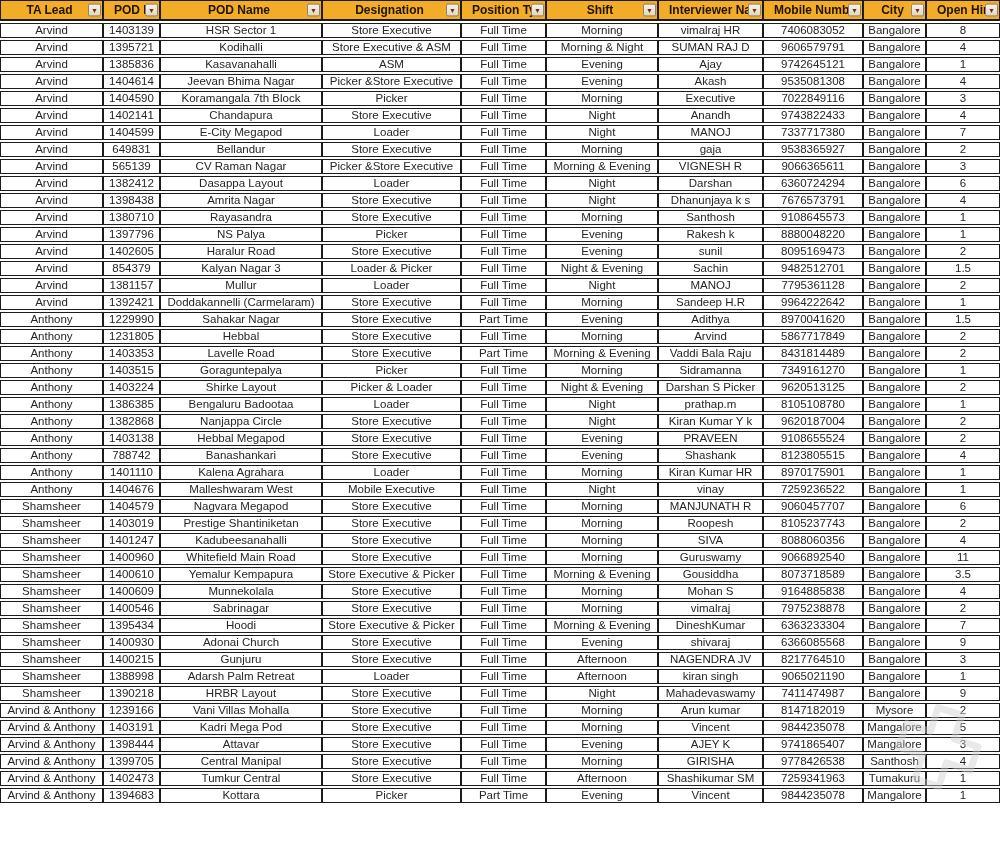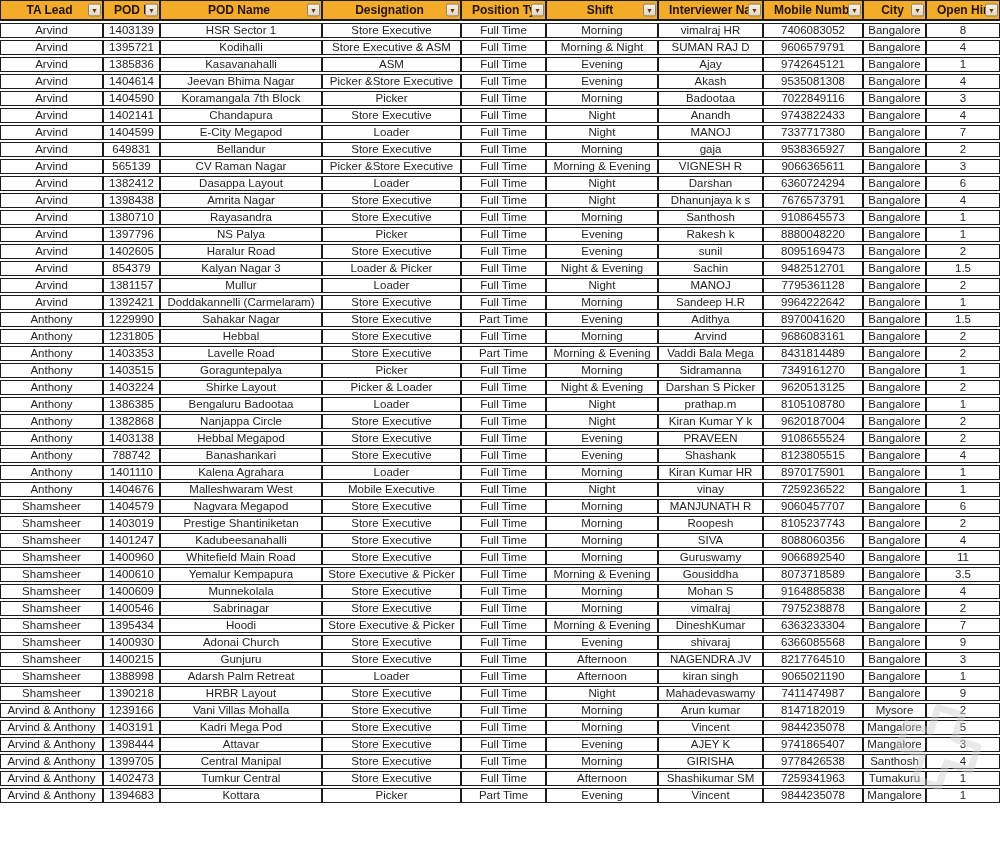--- a/index.html
+++ b/index.html
@@ -113,21 +113,21 @@
           <td>Bangalore</td>
           <td>4</td>
         </tr>
         <tr>
           <td>Arvind</td>
           <td>1404590</td>
           <td>Koramangala 7th Block</td>
           <td>Picker</td>
           <td>Full Time</td>
           <td>Morning</td>
-          <td>Badootaa</td>
+          <td>Executive</td>
           <td>7022849116</td>
           <td>Bangalore</td>
           <td>3</td>
         </tr>
         <tr>
           <td>Arvind</td>
           <td>1402141</td>
           <td>Chandapura</td>
           <td>Store Executive</td>
           <td>Full Time</td>
@@ -282,32 +282,32 @@
           <td>1.5</td>
         </tr>
         <tr>
           <td>Anthony</td>
           <td>1231805</td>
           <td>Hebbal</td>
           <td>Store Executive</td>
           <td>Full Time</td>
           <td>Morning</td>
           <td>Arvind</td>
-          <td>9686083161</td>
+          <td>5867717849</td>
           <td>Bangalore</td>
           <td>2</td>
         </tr>
         <tr>
           <td>Anthony</td>
           <td>1403353</td>
           <td>Lavelle Road</td>
           <td>Store Executive</td>
           <td>Part Time</td>
           <td>Morning &amp; Evening</td>
-          <td>Vaddi Bala Mega</td>
+          <td>Vaddi Bala Raju</td>
           <td>8431814489</td>
           <td>Bangalore</td>
           <td>2</td>
         </tr>
         <tr>
           <td>Anthony</td>
           <td>1403515</td>
           <td>Goraguntepalya</td>
           <td>Picker</td>
           <td>Full Time</td>

